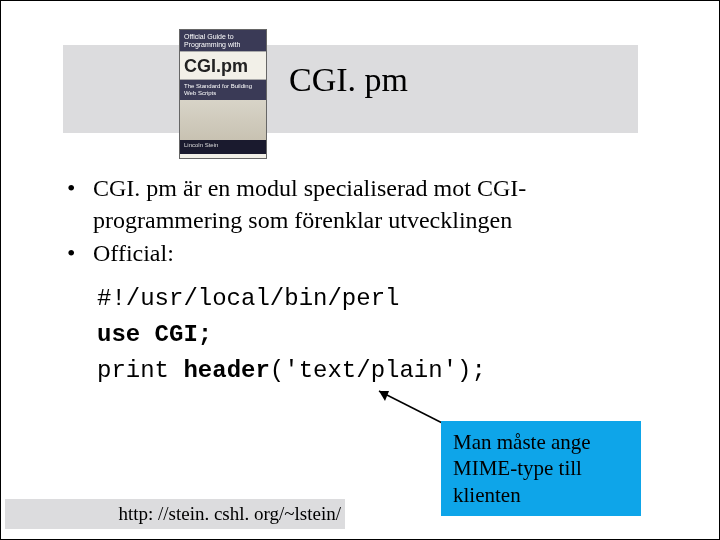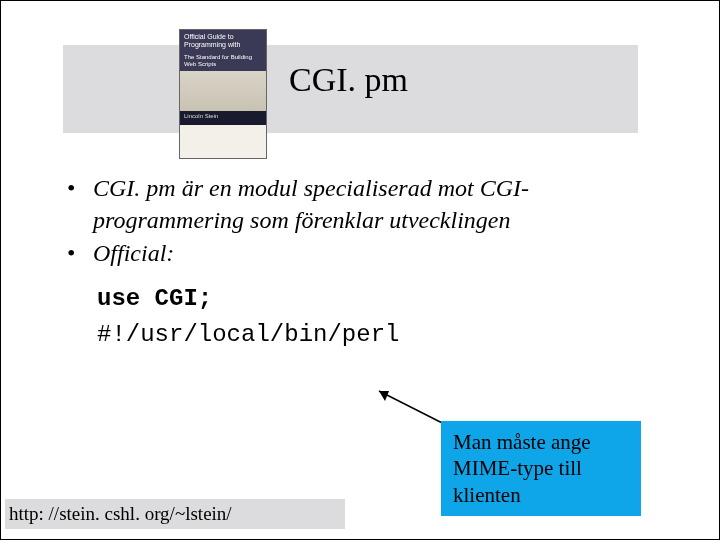--- a/index.html
+++ b/index.html
@@ -87,21 +87,20 @@
     margin-bottom: 2px;
   }
   .bullet .dot {
     width: 30px;
     flex-shrink: 0;
     text-align: left;
     padding-left: 4px;
   }
   .bullet .text {
     flex: 1;
-    font-style: italic;
   }
   .code-block {
     position: absolute;
     top: 280px;
     left: 96px;
     font-family: "Courier New", Courier, monospace;
     font-size: 24px;
     line-height: 1.5;
     color: #000;
   }
@@ -123,50 +122,53 @@
     line-height: 1.25;
   }
   .footer {
     position: absolute;
     bottom: 10px;
     left: 4px;
     width: 340px;
     background: #dcdcde;
     font-size: 19px;
     padding: 4px 4px;
+    text-align: right;
   }
 </style>
 </head>
 <body>
 
 <div class="title-bar"></div>
 
 <div class="book-cover">
   <div class="banner">Official Guide to Programming with</div>
+  <div class="big">CGI.pm</div>
   <div class="sub">The Standard for Building Web Scripts</div>
   <div class="img"></div>
   <div class="author">Lincoln Stein</div>
 </div>
 
 <div class="title-text">CGI. pm</div>
 
 <div class="content">
   <div class="bullet">
     <div class="dot">•</div>
     <div class="text">CGI. pm är en modul specialiserad mot CGI-programmering som förenklar utvecklingen</div>
   </div>
   <div class="bullet">
     <div class="dot">•</div>
     <div class="text">Official:</div>
   </div>
 </div>
 
 <div class="code-block">
+  <div>#!/usr/local/bin/perl</div>
   <div><span class="bold">use CGI;</span></div>
-  <div>#!/usr/local/bin/perl</div>
+  <div><span>print </span><span class="bold">header</span><span>('text/plain');</span></div>
 </div>
 
 <svg class="arrow-svg" width="110" height="60">
   <line x1="12" y1="6" x2="95" y2="48" stroke="#000" stroke-width="1.5"></line>
   <polygon points="12,6 22,6 18,16" fill="#000"></polygon>
 </svg>
 
 <div class="callout">Man måste ange MIME-type till klienten</div>
 
 <div class="footer">http: //stein. cshl. org/~lstein/</div>

